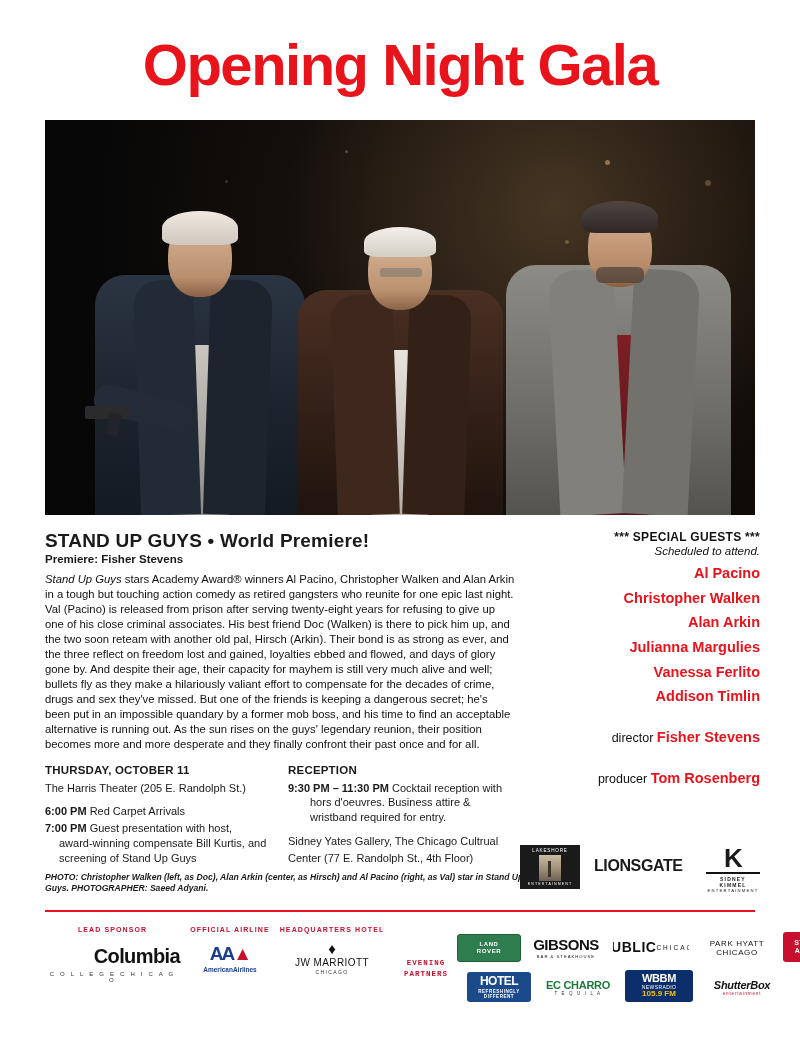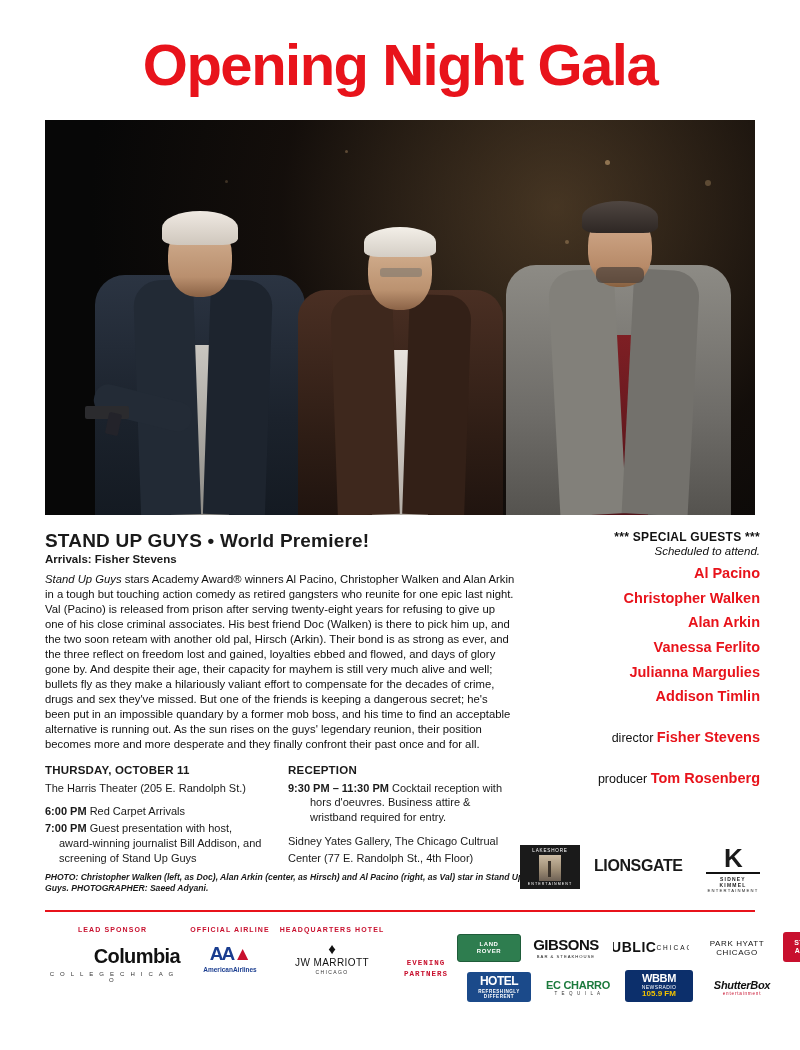--- a/index.html
+++ b/index.html
@@ -468,54 +468,54 @@
       <div class="hair" style="left:82px;bottom:282px;width:76px;height:32px;background:linear-gradient(180deg,#4f4641 0%,#2e2724 100%);"></div>
       <div style="position:absolute;left:96px;bottom:232px;width:48px;height:16px;background:#4a403a;border-radius:6px;opacity:.7;"></div>
     </div>
   </div>
 
   <div class="film-title">
     <span>STAND UP GUYS</span>
     <span>•</span>
     <span class="prem">World Premiere!</span>
   </div>
-  <div class="director-line">Arrivals: Fisher Stevens</div>
+  <div class="director-line">Premiere: Fisher Stevens</div>
 
   <div class="synopsis">
     <i>Stand Up Guys</i><span> stars Academy Award® winners Al Pacino, Christopher Walken and Alan Arkin in a tough but touching action comedy as retired gangsters who reunite for one epic last night. Val (Pacino) is released from prison after serving twenty-eight years for refusing to give up one of his close criminal associates. His best friend Doc (Walken) is there to pick him up, and the two soon reteam with another old pal, Hirsch (Arkin). Their bond is as strong as ever, and the three reflect on freedom lost and gained, loyalties ebbed and flowed, and days of glory gone by. And despite their age, their capacity for mayhem is still very much alive and well; bullets fly as they make a hilariously valiant effort to compensate for the decades of crime, drugs and sex they've missed. But one of the friends is keeping a dangerous secret; he's been put in an impossible quandary by a former mob boss, and his time to find an acceptable alternative is running out. As the sun rises on the guys' legendary reunion, their position becomes more and more desperate and they finally confront their past once and for all.</span>
   </div>
 
   <div class="guests">
     <div class="guests-head">*** SPECIAL GUESTS ***</div>
     <div class="guests-sub">Scheduled to attend.</div>
     <div class="guest">Al Pacino</div>
     <div class="guest">Christopher Walken</div>
     <div class="guest">Alan Arkin</div>
+    <div class="guest">Julianna Margulies</div>
     <div class="guest">Vanessa Ferlito</div>
-    <div class="guest">Julianna Margulies</div>
     <div class="guest">Addison Timlin</div>
     <div class="guest role">
       <span>director</span>
       <b>Fisher Stevens</b>
     </div>
     <div class="guest role">
       <span>producer</span>
       <b>Tom Rosenberg</b>
     </div>
   </div>
 
   <div class="sched-left">
     <div class="sched-head">THURSDAY, OCTOBER 11</div>
     <div class="sched-row">The Harris Theater (205 E. Randolph St.)</div>
     <div class="sched-row gap">
       <b>6:00 PM</b><span> Red Carpet Arrivals</span>
     </div>
     <div class="sched-row">
       <b>7:00 PM</b><span> Guest presentation with host,</span>
-      <span class="indent">award-winning journalist Bill Addison, and</span>
+      <span class="indent">award-winning compensate Bill Kurtis, and</span>
       <span class="indent">screening of Stand Up Guys</span>
     </div>
   </div>
 
   <div class="sched-right">
     <div class="sched-head">RECEPTION</div>
     <div class="sched-row">
       <b>9:30 PM – 11:30 PM</b><span> Cocktail reception with</span>
       <span class="indent2">hors d'oeuvres. Business attire &amp;</span>
       <span class="indent2">wristband required for entry.</span>

